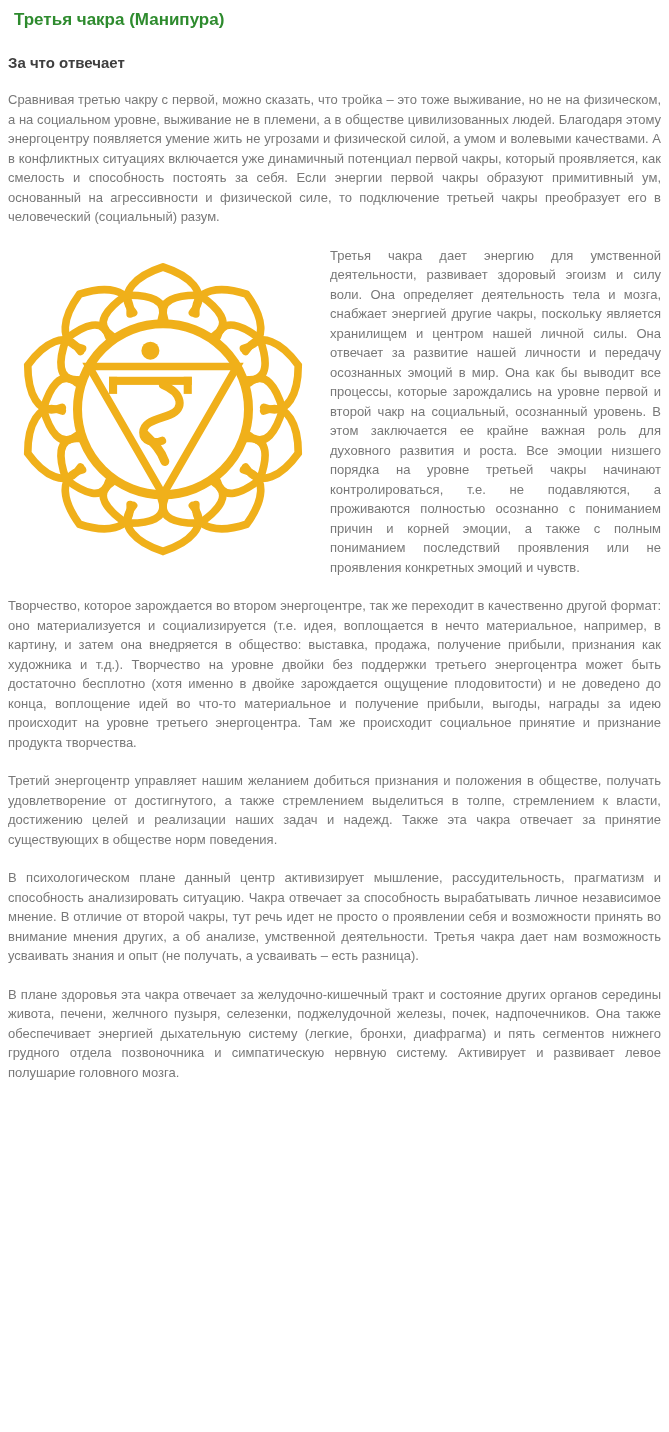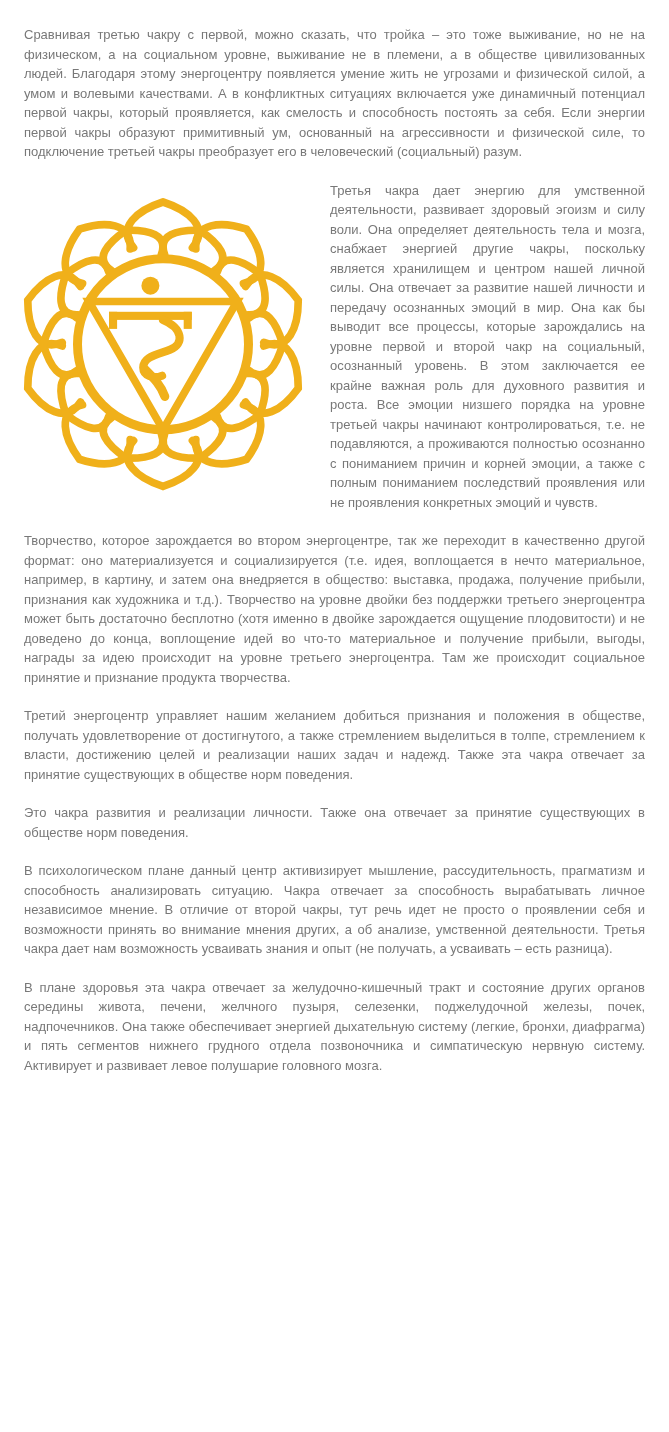--- a/index.html
+++ b/index.html
@@ -30,41 +30,43 @@
     font-size:15px;
     font-weight:700;
     color:var(--heading-dark);
     margin:24px 0 0 0;
   }
   p.body-paragraph{
     font-size:13px;
     line-height:19.5px;
     color:var(--body-gray);
     text-align:justify;
-    margin:19px 16px;
+    margin:19px 0;
   }
   figure.chakra-figure{
     float:left;
     width:308px;
     margin:7px 12px 12px 2px;
     padding:0;
   }
   figure.chakra-figure svg{
     display:block;
     color:var(--chakra-gold);
   }
   section{overflow:visible;}
 </style>
 </head>
 <body>
 
 <main class="page">
 
+  <h1 class="page-title">Третья чакра (Манипура)</h1>
 
   <section>
+    <h2 class="section-heading">За что отвечает</h2>
 
     <p class="body-paragraph">Сравнивая третью чакру с первой, можно сказать, что тройка – это тоже выживание, но не на физическом, а на социальном уровне, выживание не в племени, а в обществе цивилизованных людей. Благодаря этому энергоцентру появляется умение жить не угрозами и физической силой, а умом и волевыми качествами. А в конфликтных ситуациях включается уже динамичный потенциал первой чакры, который проявляется, как смелость и способность постоять за себя. Если энергии первой чакры образуют примитивный ум, основанный на агрессивности и физической силе, то подключение третьей чакры преобразует его в человеческий (социальный) разум.</p>
 
     <figure class="chakra-figure">
       <svg width="306" height="316" viewBox="-170 -170 340 344" xmlns="http://www.w3.org/2000/svg" fill="none" stroke="currentColor" aria-hidden="true">
         <defs>
           <path id="petalOuter" d="M -32.7,-107.1 C -52,-130 -28,-149 0,-158 C 28,-149 52,-130 32.7,-107.1"></path>
           <path id="petalInner" d="M -29.2,-95.6 C -44,-114 -24,-126 0,-133 C 24,-126 44,-114 29.2,-95.6"></path>
         </defs>
 
@@ -107,21 +109,20 @@
           </g>
           <path d="M 0,-27 C 22,-18 24,0 8,6 C -8,12 -22,14 -22,26 C -22,35 -11,39 -1,35" stroke-width="9" stroke-linecap="round"></path>
           <path d="M -20,28 C -10,38 -2,46 2,58" stroke-width="10" stroke-linecap="round"></path>
         </g>
       </svg>
     </figure>
 
     <p class="body-paragraph">Третья чакра дает энергию для умственной деятельности, развивает здоровый эгоизм и силу воли. Она определяет деятельность тела и мозга, снабжает энергией другие чакры, поскольку является хранилищем и центром нашей личной силы. Она отвечает за развитие нашей личности и передачу осознанных эмоций в мир. Она как бы выводит все процессы, которые зарождались на уровне первой и второй чакр на социальный, осознанный уровень. В этом заключается ее крайне важная роль для духовного развития и роста. Все эмоции низшего порядка на уровне третьей чакры начинают контролироваться, т.е. не подавляются, а проживаются полностью осознанно с пониманием причин и корней эмоции, а также с полным пониманием последствий проявления или не проявления конкретных эмоций и чувств.</p>
     <p class="body-paragraph">Творчество, которое зарождается во втором энергоцентре, так же переходит в качественно другой формат: оно материализуется и социализируется (т.е. идея, воплощается в нечто материальное, например, в картину, и затем она внедряется в общество: выставка, продажа, получение прибыли, признания как художника и т.д.). Творчество на уровне двойки без поддержки третьего энергоцентра может быть достаточно бесплотно (хотя именно в двойке зарождается ощущение плодовитости) и не доведено до конца, воплощение идей во что-то материальное и получение прибыли, выгоды, награды за идею происходит на уровне третьего энергоцентра. Там же происходит социальное принятие и признание продукта творчества.</p>
     <p class="body-paragraph">Третий энергоцентр управляет нашим желанием добиться признания и положения в обществе, получать удовлетворение от достигнутого, а также стремлением выделиться в толпе, стремлением к власти, достижению целей и реализации наших задач и надежд. Также эта чакра отвечает за принятие существующих в обществе норм поведения.</p>
-    <p class="body-paragraph">Это чакра развития и реализации личности. Также она отвечает за принятие существующих в обществе норм поведения.</p>
     <p class="body-paragraph">В психологическом плане данный центр активизирует мышление, рассудительность, прагматизм и способность анализировать ситуацию. Чакра отвечает за способность вырабатывать личное независимое мнение. В отличие от второй чакры, тут речь идет не просто о проявлении себя и возможности принять во внимание мнения других, а об анализе, умственной деятельности. Третья чакра дает нам возможность усваивать знания и опыт (не получать, а усваивать – есть разница).</p>
   </section>
 
   <section>
     <p class="body-paragraph">В плане здоровья эта чакра отвечает за желудочно-кишечный тракт и состояние других органов середины живота, печени, желчного пузыря, селезенки, поджелудочной железы, почек, надпочечников. Она также обеспечивает энергией дыхательную систему (легкие, бронхи, диафрагма) и пять сегментов нижнего грудного отдела позвоночника и симпатическую нервную систему. Активирует и развивает левое полушарие головного мозга.</p>
 
   </section>
 
 </main>
 

